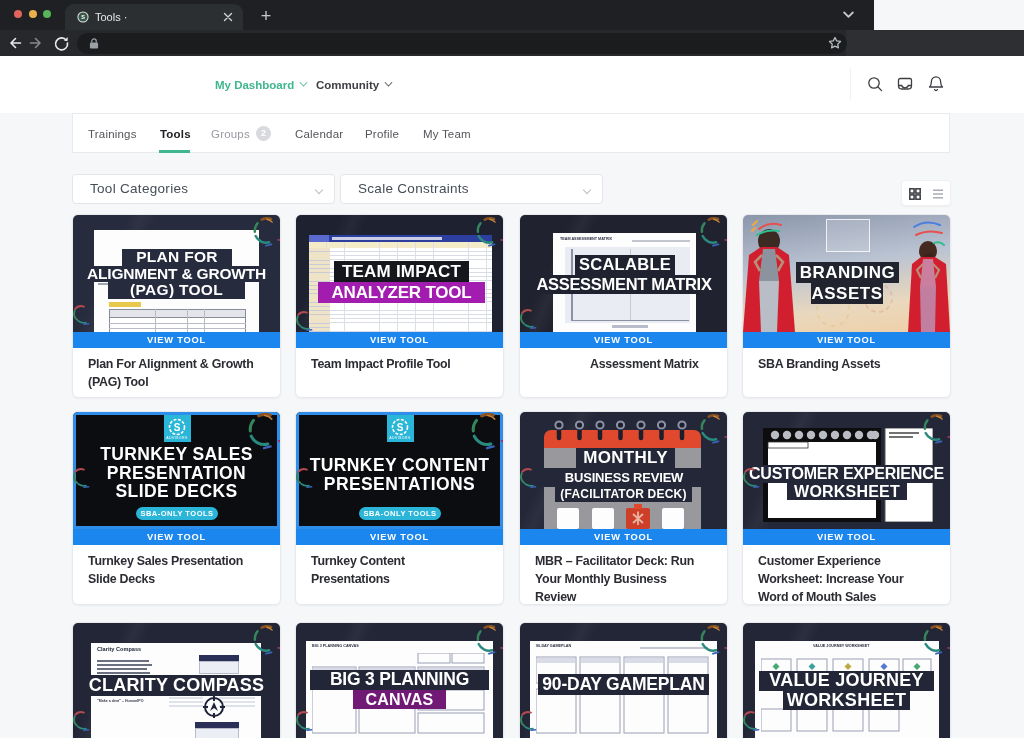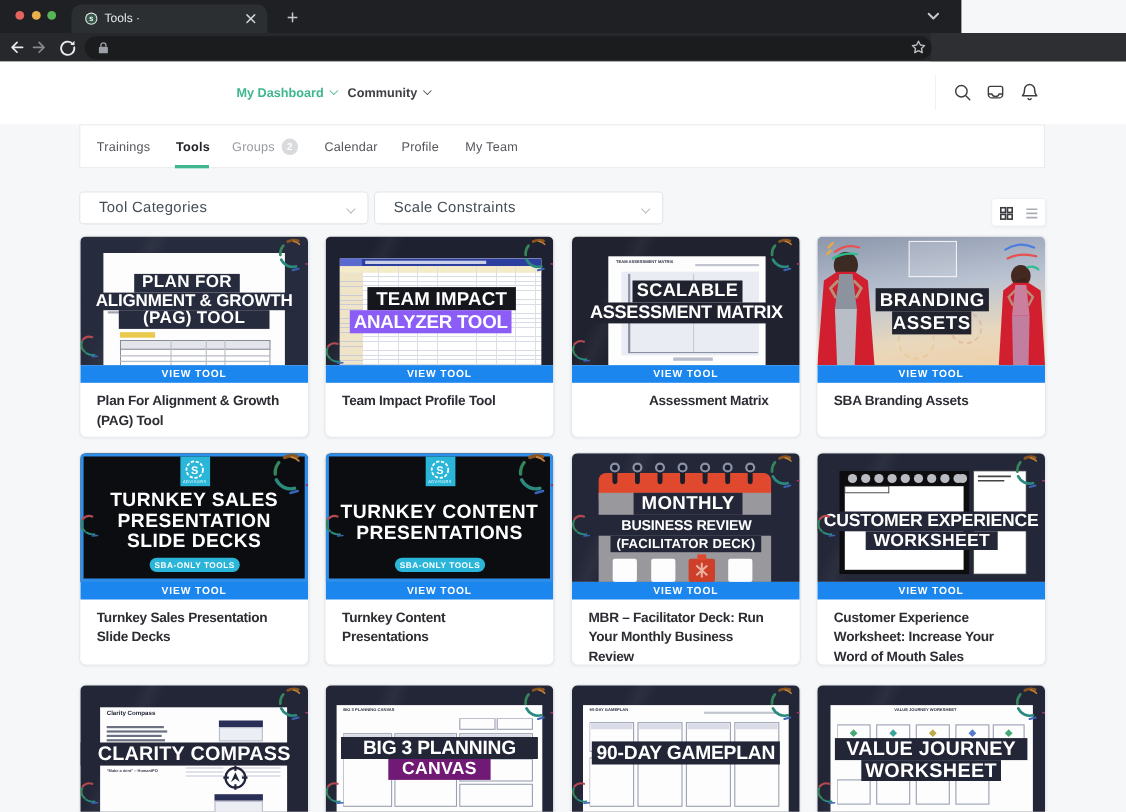--- a/index.html
+++ b/index.html
@@ -152,21 +152,21 @@
   <div class="tln" style="left:25px;top:56px;width:38px;height:1.5px"></div>
   <div class="tln" style="left:25px;top:60px;width:40px;height:1.5px"></div>
   <div class="tln" style="left:25px;top:64px;width:36px;height:1.5px"></div>
   <div class="tln" style="left:25px;top:68px;width:39px;height:1.5px"></div>
   <div class="abs" style="left:36px;top:87px;width:32px;height:5px;background:#e9c94b"></div>
   <svg class="abs" style="left:36px;top:94px" width="137" height="29" viewBox="0 0 137 29">
         <rect x=".5" y=".5" width="136" height="28" fill="#fff" stroke="#878c98"></rect>
         <rect x=".5" y=".5" width="136" height="8" fill="#e3e5ea" stroke="#878c98"></rect>
         <path d="M0 14.5h137M0 19.5h137M0 24.5h137M46.5 0v29M78.5 0v29M95.5 0v29" stroke="#b8bcc6" stroke-width="1"></path>
       </svg>
-  <div class="ob" style="left:49px;top:34px;width:96px;font-size:15.5px;line-height:16.5px;letter-spacing:.3px">PLAN FOR</div>
+  <div class="ob" style="left:49px;top:34px;width:110px;font-size:15.5px;line-height:16.5px;letter-spacing:.3px">PLAN FOR</div>
   <div class="ob" style="left:2px;top:50.5px;width:203px;font-size:15.5px;line-height:16.5px;letter-spacing:-.2px">ALIGNMENT &amp; GROWTH</div>
   <div class="ob" style="left:35px;top:67px;width:137px;font-size:15.5px;line-height:16.5px;letter-spacing:.3px">(PAG) TOOL</div>
   <svg class="abs" style="right:-3px;top:-1px" width="34" height="34" viewBox="0 0 44 44">
         <use href="#swC"></use>
       </svg>
   <svg class="abs" style="left:-2px;top:88px" width="21" height="24" viewBox="0 0 26 30">
         <use href="#swS"></use>
       </svg>
  </div>
  <div class="vbar">VIEW TOOL</div>
@@ -176,21 +176,21 @@
  <div class="thumb" style="background:#1d2130">
   <div class="streak" style="left:20px;top:-20px"></div>
   <div class="sheet" style="left:13px;top:20px;width:183px;height:97px;background:repeating-linear-gradient(to bottom,#fff 0 3.5px,#d8dce4 3.5px 4.2px),#fff"></div>
   <div class="abs" style="left:13px;top:20px;width:183px;height:7px;background:#2c3e9e"></div>
   <div class="abs" style="left:13px;top:20px;width:20px;height:7px;background:#5a6ace"></div>
   <div class="abs" style="left:36px;top:22px;width:110px;height:2.5px;background:#e8eaf5;opacity:.85"></div>
   <div class="abs" style="left:13px;top:27px;width:183px;height:6px;background:#f4ecc9"></div>
   <div class="abs" style="left:13px;top:27px;width:183px;height:97px;background:repeating-linear-gradient(to right,transparent 0 17px,#dcdfe8 17px 17.8px)"></div>
   <div class="abs" style="left:13px;top:33px;width:21px;height:84px;background:repeating-linear-gradient(to bottom,#efe3c8 0 3.5px,#c9ccd6 3.5px 4.2px)"></div>
   <div class="ob" style="left:38px;top:46px;width:135px;font-size:17px;line-height:21px;background:#16171d;letter-spacing:.2px">TEAM IMPACT</div>
-  <div class="ob" style="left:22px;top:67px;width:147px;font-size:17px;line-height:21px;background:#8b5cf6;letter-spacing:-.2px">ANALYZER TOOL</div>
+  <div class="ob" style="left:22px;top:67px;width:167px;font-size:17px;line-height:21px;background:#a21caf;letter-spacing:-.2px">ANALYZER TOOL</div>
   <svg class="abs" style="right:-3px;top:-1px" width="34" height="34" viewBox="0 0 44 44">
         <use href="#swC"></use>
       </svg>
   <svg class="abs" style="left:-2px;top:94px" width="21" height="24" viewBox="0 0 26 30">
         <use href="#swS"></use>
       </svg>
  </div>
  <div class="vbar">VIEW TOOL</div>
  <div class="ct">Team Impact Profile Tool</div>
 </div>

